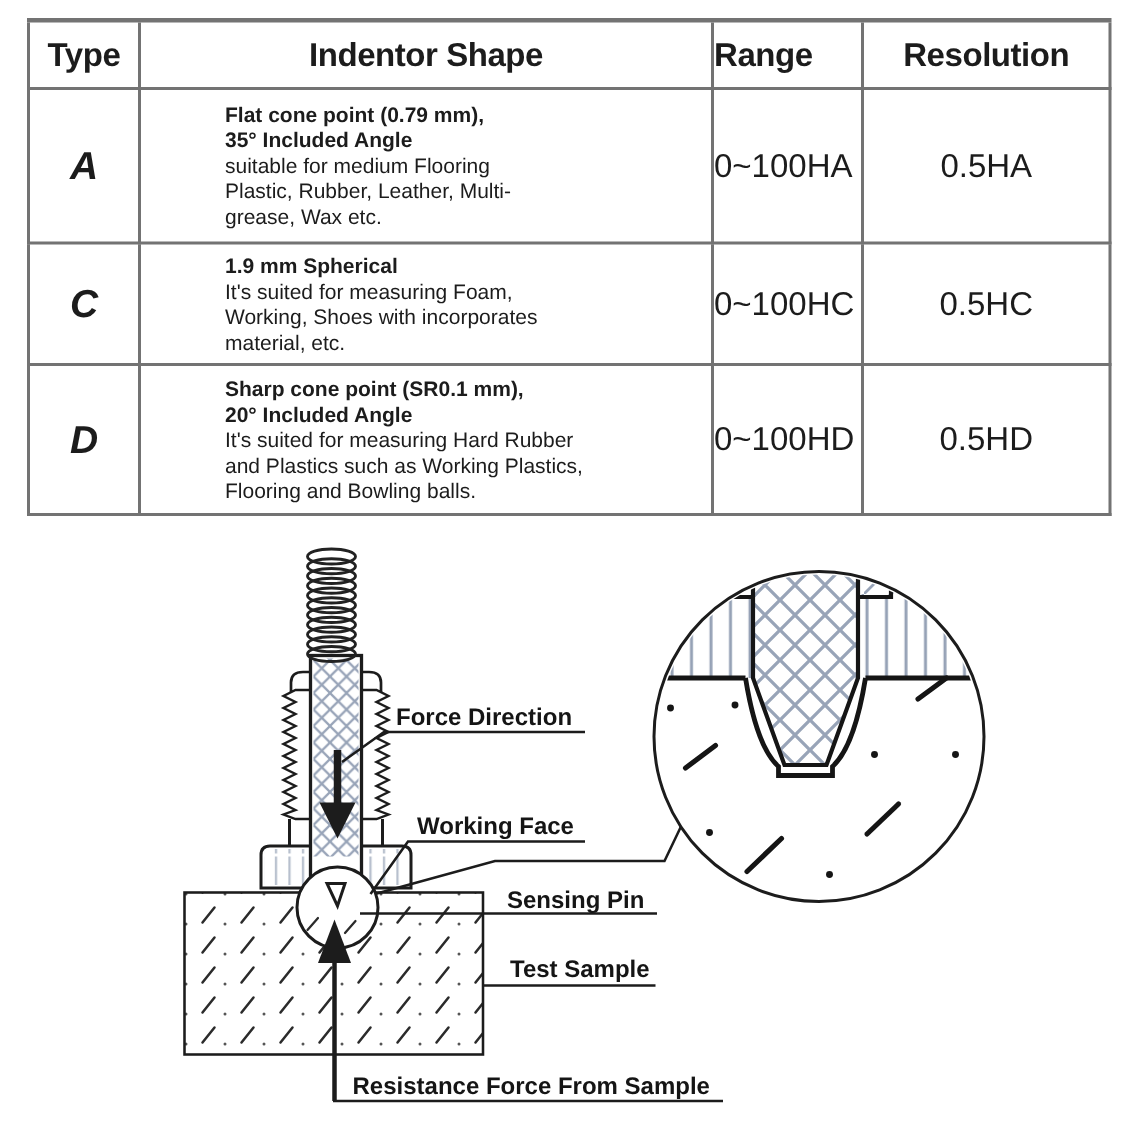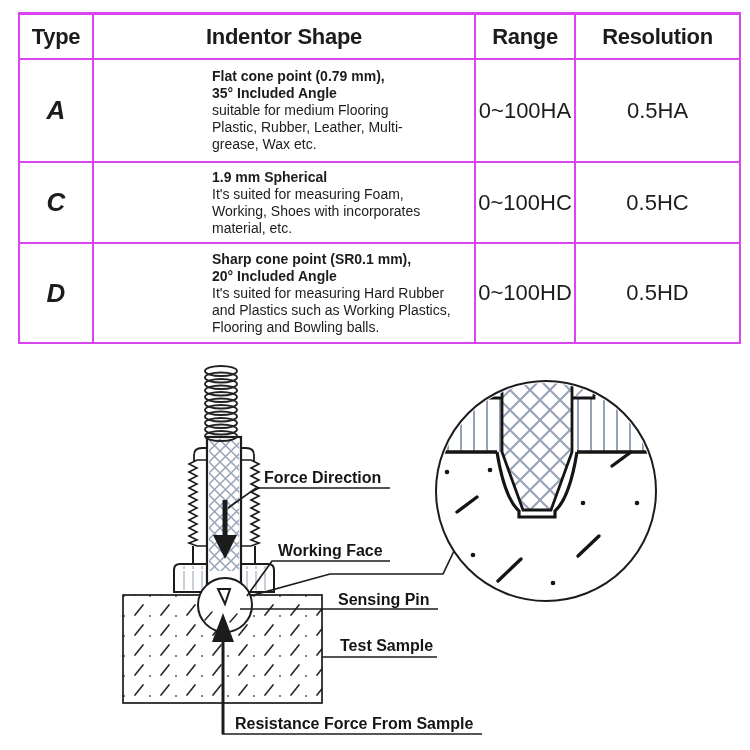--- a/index.html
+++ b/index.html
@@ -1,29 +1,29 @@
 <!DOCTYPE html>
 <html><head>
 <meta charset="utf-8">
 <style>
   html,body{margin:0;padding:0;background:#fff;}
   #page{position:relative;width:750px;height:750px;background:#fff;overflow:hidden;
         font-family:"Liberation Sans","DejaVu Sans",sans-serif;color:#1c1c1c;}
   
   #spec-table{position:absolute;left:18px;top:12px;width:713px;border-collapse:collapse;
               table-layout:fixed;}
-  #spec-table td{border:2px solid #d946ef;vertical-align:middle;padding:0;}
+  #spec-table td{border:2px solid #737373;vertical-align:middle;padding:0;}
   #spec-table tr.hdr td{border-width:3px 2px 2px 2px;}
   #spec-table td.c-type{width:72px;text-align:center;}
   #spec-table td.c-ind{width:380px;}
-  #spec-table td.c-range{width:98px;text-align:center;}
+  #spec-table td.c-range{width:98px;text-align:left;}
   #spec-table td.c-res{width:163px;text-align:center;}
   .hdr td{font-size:22px;font-weight:bold;text-align:center;height:43px;letter-spacing:-0.3px;}
   .type-letter{font-size:26px;font-weight:bold;font-style:italic;}
-  .desc{padding-left:118px;font-size:14px;line-height:17px;text-align:left;}
+  .desc{padding-left:56px;font-size:14px;line-height:17px;text-align:left;}
   .desc .b{font-weight:bold;}
   .val{font-size:22px;}
   tr.rA td{height:101px;} tr.rC td{height:79px;} tr.rD td{height:98px;}
   
   #diagram{position:absolute;left:0;top:350px;width:750px;height:400px;}
   #diagram text{font-family:"Liberation Sans","DejaVu Sans",sans-serif;
                 font-weight:bold;font-size:16px;fill:#151515;}
   .ln{stroke:#1c1c1c;stroke-width:1.7;fill:none;}
   .outline{stroke:#1c1c1c;fill:#fff;}
 </style>

